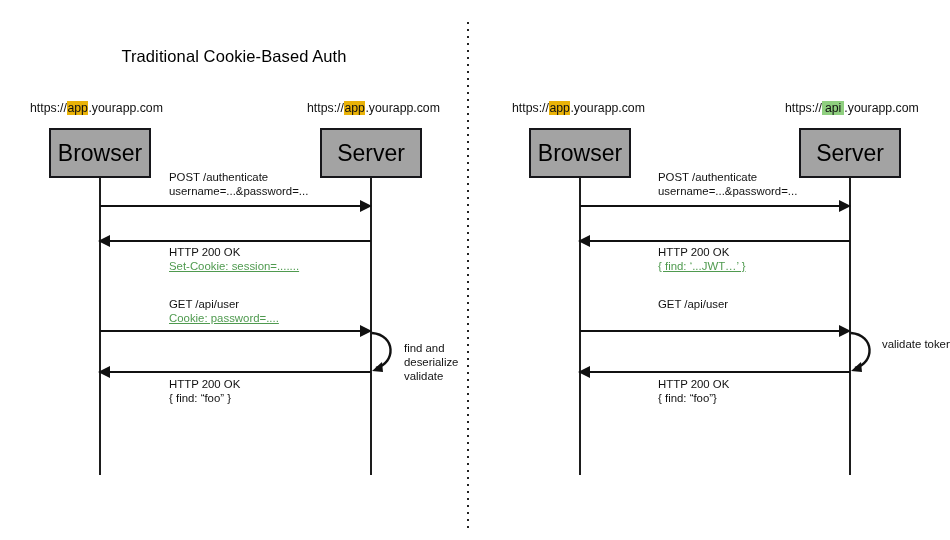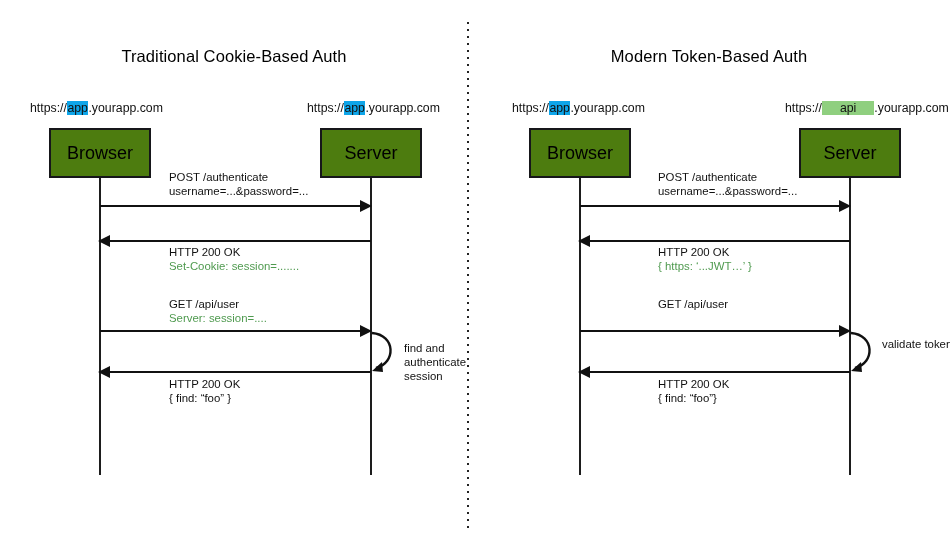--- a/index.html
+++ b/index.html
@@ -44,39 +44,39 @@
 
   .url-label {
     position: absolute;
     font-size: 12.3px;
     font-family: "Liberation Sans", sans-serif;
     color: #111111;
     white-space: nowrap;
     line-height: 1;
   }
   .url-label .hl-blue {
-    background: #0ea5e9;
+    background: #eab308;
     padding: 0 0.5px;
   }
   .url-label .hl-green {
     background: #8fcf7f;
-    padding: 0 18px;
+    padding: 0 3px;
   }
 
   .actor-box {
     position: absolute;
     width: 102px;
     height: 50px;
-    background: #4d7c0f;
+    background: #a3a3a3;
     border: 2px solid #16161a;
     box-sizing: border-box;
     display: flex;
     align-items: center;
     justify-content: center;
-    font-size: 18px;
+    font-size: 23px;
     font-family: "Liberation Sans", sans-serif;
     color: #000000;
   }
 
   .lifeline {
     position: absolute;
     width: 2px;
     background: #1d1d1d;
   }
 
@@ -105,20 +105,21 @@
   .msg-label {
     position: absolute;
     font-size: 11.4px;
     font-family: "Liberation Sans", sans-serif;
     line-height: 14.2px;
     white-space: nowrap;
     color: #111111;
   }
   .msg-label .green {
     color: #4f9a4f;
+    text-decoration: underline;
   }
 
   .self-note {
     position: absolute;
     font-size: 11.4px;
     font-family: "Liberation Sans", sans-serif;
     line-height: 14.2px;
     color: #111111;
     white-space: nowrap;
   }
@@ -173,48 +174,47 @@
     <div class="msg-arrow to-left" style="left:99px; top:240px; width:272px;">
         <span class="head"></span>
       </div>
     <div class="msg-label" style="left:169px; top:245px;">
       <div>HTTP 200 OK</div>
       <div class="green">Set-Cookie: session=.......</div>
     </div>
 
     <div class="msg-label" style="left:169px; top:297px;">
       <div>GET /api/user</div>
-      <div class="green">Server: session=....</div>
+      <div class="green">Cookie: password=....</div>
     </div>
     <div class="msg-arrow to-right" style="left:100px; top:330px; width:271px;">
         <span class="head"></span>
       </div>
 
     <svg class="self-loop" style="left:370px; top:325px;" width="36" height="50" viewBox="0 0 36 50">
       <path d="M 2 8 C 26 10, 26 38, 6 43" fill="none" stroke="#111111" stroke-width="2.4"></path>
       <polygon points="12,37 2,46 13,47" fill="#111111"></polygon>
     </svg>
     <div class="self-note" style="left:404px; top:341px;">
       <div>find and</div>
-      <div>authenticate</div>
-      <div>session</div>
+      <div>deserialize</div>
+      <div>validate</div>
     </div>
 
     <div class="msg-arrow to-left" style="left:99px; top:371px; width:272px;">
         <span class="head"></span>
       </div>
     <div class="msg-label" style="left:169px; top:377px;">
       <div>HTTP 200 OK</div>
       <div>{ find: “foo” }</div>
     </div>
   </div>
 
   <div class="panel" id="panel-right">
 
-    <div class="diagram-title">Modern Token-Based Auth</div>
 
     <div class="url-label" style="left:44px; top:102px;">
       <span>https://</span><span class="hl-blue">app</span><span>.yourapp.com</span>
     </div>
 
     <div class="url-label" style="left:317px; top:102px;">
       <span>https://</span><span class="hl-green">api</span><span>.yourapp.com</span>
     </div>
 
     <div class="actor-box" style="left:61px; top:128px;">Browser</div>
@@ -230,21 +230,21 @@
     </div>
     <div class="msg-arrow to-right" style="left:112px; top:205px; width:270px;">
         <span class="head"></span>
       </div>
 
     <div class="msg-arrow to-left" style="left:111px; top:240px; width:271px;">
         <span class="head"></span>
       </div>
     <div class="msg-label" style="left:190px; top:245px;">
       <div>HTTP 200 OK</div>
-      <div class="green">{ https: ‘...JWT…’ }</div>
+      <div class="green">{ find: ‘...JWT…’ }</div>
     </div>
 
     <div class="msg-label" style="left:190px; top:297px;">
       <div>GET /api/user</div>
     </div>
     <div class="msg-arrow to-right" style="left:112px; top:330px; width:270px;">
         <span class="head"></span>
       </div>
 
     <svg class="self-loop" style="left:381px; top:325px;" width="36" height="50" viewBox="0 0 36 50">

